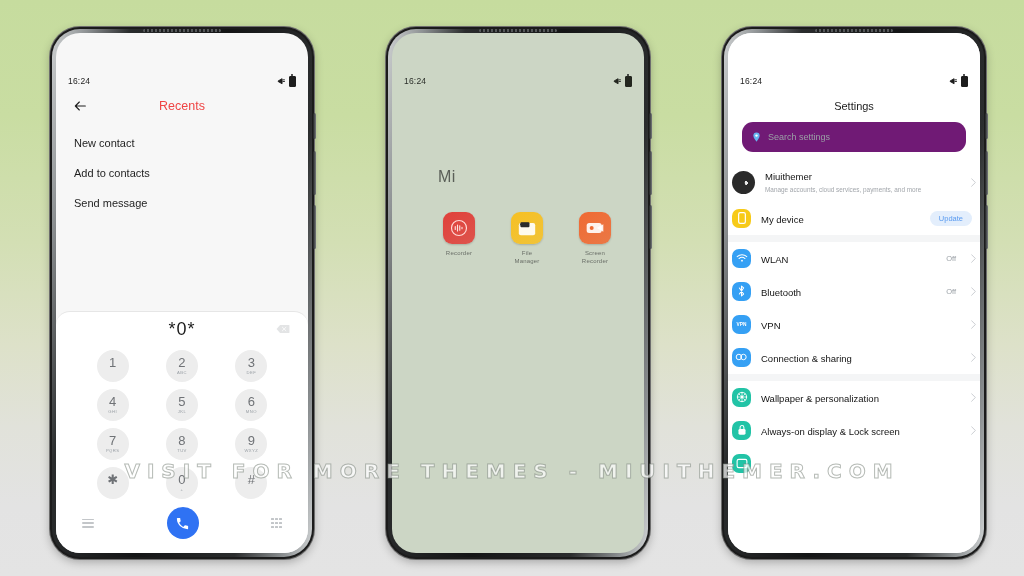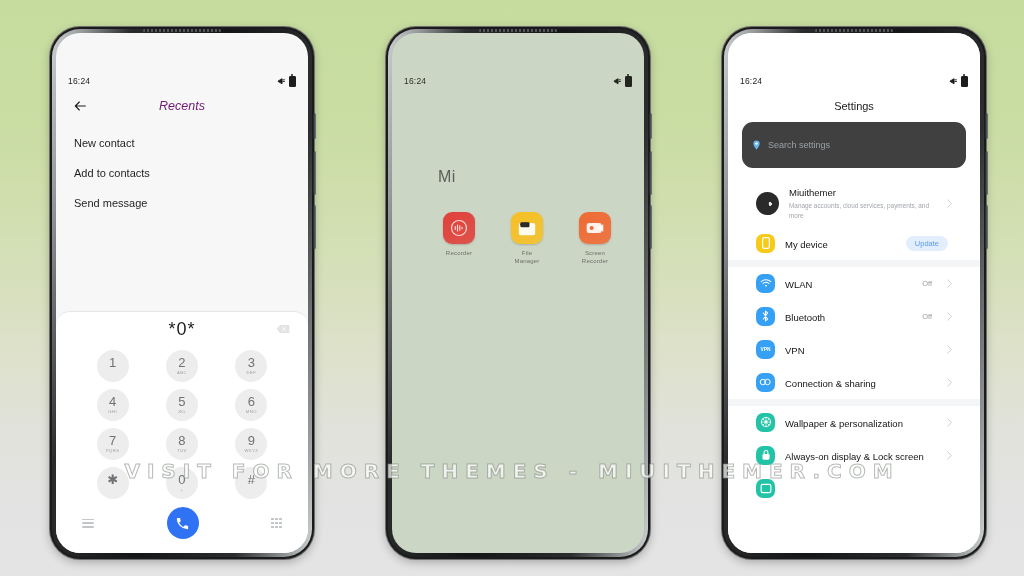--- a/index.html
+++ b/index.html
@@ -39,21 +39,21 @@
   .st-right{display:flex;align-items:center;gap:3px;}
   .ic-sig{width:9px;height:9px;display:block;}
   .ic-bat{width:5px;height:9px;border:1px solid #1d1d1d;border-radius:1px;position:relative;background:#1d1d1d;}
   .ic-bat::after{content:"";position:absolute;top:-2.5px;left:1px;width:2px;height:1.5px;background:#1d1d1d;border-radius:1px;}
 
   
   #phone-dialer{left:50px;top:27px;width:254px;height:522px;}
   .dlr-top{background:#f7f7f7;height:100%;display:flex;flex-direction:column;}
   .dlr-head{display:flex;align-items:center;padding:8px 16px 10px 16px;position:relative;}
   .back-arrow{width:16px;height:16px;flex:0 0 16px;}
-  .dlr-title{position:absolute;left:0;right:0;text-align:center;font-size:12.5px;color:#701a75;pointer-events:none;font-style:italic;}
+  .dlr-title{position:absolute;left:0;right:0;text-align:center;font-size:12.5px;color:#ef4444;pointer-events:none;}
   .opt-list{padding:4px 0 0 0;}
   .opt-item{padding:9px 18px;font-size:11px;color:#1f1f1f;}
   .dlr-sheet{margin-top:auto;background:#fff;border-top:1px solid #e6e6e6;
     border-radius:14px 14px 0 0;display:flex;flex-direction:column;}
   .num-row{position:relative;height:34px;display:flex;align-items:center;justify-content:center;}
   .num-disp{font-size:18px;color:#1c1c1c;letter-spacing:1px;font-family:"Liberation Sans",sans-serif;}
   .backspace{position:absolute;right:18px;top:50%;transform:translateY(-50%);
     width:14px;height:10px;opacity:.32;}
   .keypad{display:grid;grid-template-columns:repeat(3,1fr);row-gap:7px;padding:4px 22px 0 22px;justify-items:center;}
   .key{width:32px;height:32px;border-radius:50%;background:#ededed;display:flex;flex-direction:column;
@@ -77,24 +77,24 @@
   .app-row{display:flex;gap:22px;margin:26px 0 0 44px;}
   .app{width:46px;display:flex;flex-direction:column;align-items:center;}
   .app-ico{width:32px;height:32px;border-radius:9px;position:relative;overflow:hidden;
     box-shadow:0 1px 2px rgba(0,0,0,.18);display:flex;align-items:center;justify-content:center;}
   .app-name{margin-top:5px;font-size:6px;color:#6a6f68;text-align:center;line-height:1.35;letter-spacing:.2px;}
 
   
   #phone-settings{left:722px;top:27px;width:254px;height:522px;}
   .set-screen{height:100%;background:#fff;display:flex;flex-direction:column;overflow:hidden;}
   .set-title{text-align:center;font-size:11px;color:#1c1c1c;padding:10px 0 10px 0;}
-  .searchbar{margin:0 14px 12px 14px;height:22px;background:#404040;border-radius:11px;
-    display:flex;align-items:center;padding:12px 10px;gap:7px;}
+  .searchbar{margin:0 14px 12px 14px;height:22px;background:#701a75;border-radius:11px;
+    display:flex;align-items:center;padding:4px 10px;gap:7px;}
   .search-ph{font-size:9px;color:#9aa0a6;}
-  .set-row{display:flex;align-items:center;padding:7px 28px;gap:10px;}
+  .set-row{display:flex;align-items:center;padding:7px 4px;gap:10px;}
   .sico{width:19px;height:19px;border-radius:7px;flex:0 0 19px;display:flex;align-items:center;justify-content:center;}
   .srow-main{flex:1;min-width:0;}
   .srow-title{font-size:9.5px;color:#141414;line-height:1.3;}
   .srow-sub{font-size:6.4px;color:#a2a6ab;line-height:1.45;margin-top:2px;}
   .srow-val{font-size:7.5px;color:#9aa0a6;margin-right:5px;}
   .chev{width:5px;height:9px;flex:0 0 5px;}
   .pill{background:#e3eefc;color:#5a9bf0;font-size:7.5px;border-radius:9px;padding:3px 9px;margin-right:4px;}
   .divider{height:7px;background:#f4f5f6;}
   .avatar{width:23px;height:23px;border-radius:50%;flex:0 0 23px;
     background:radial-gradient(circle at 62% 52%,#e9e9e9 0 9%,#2a2a2a 10% 100%);}

